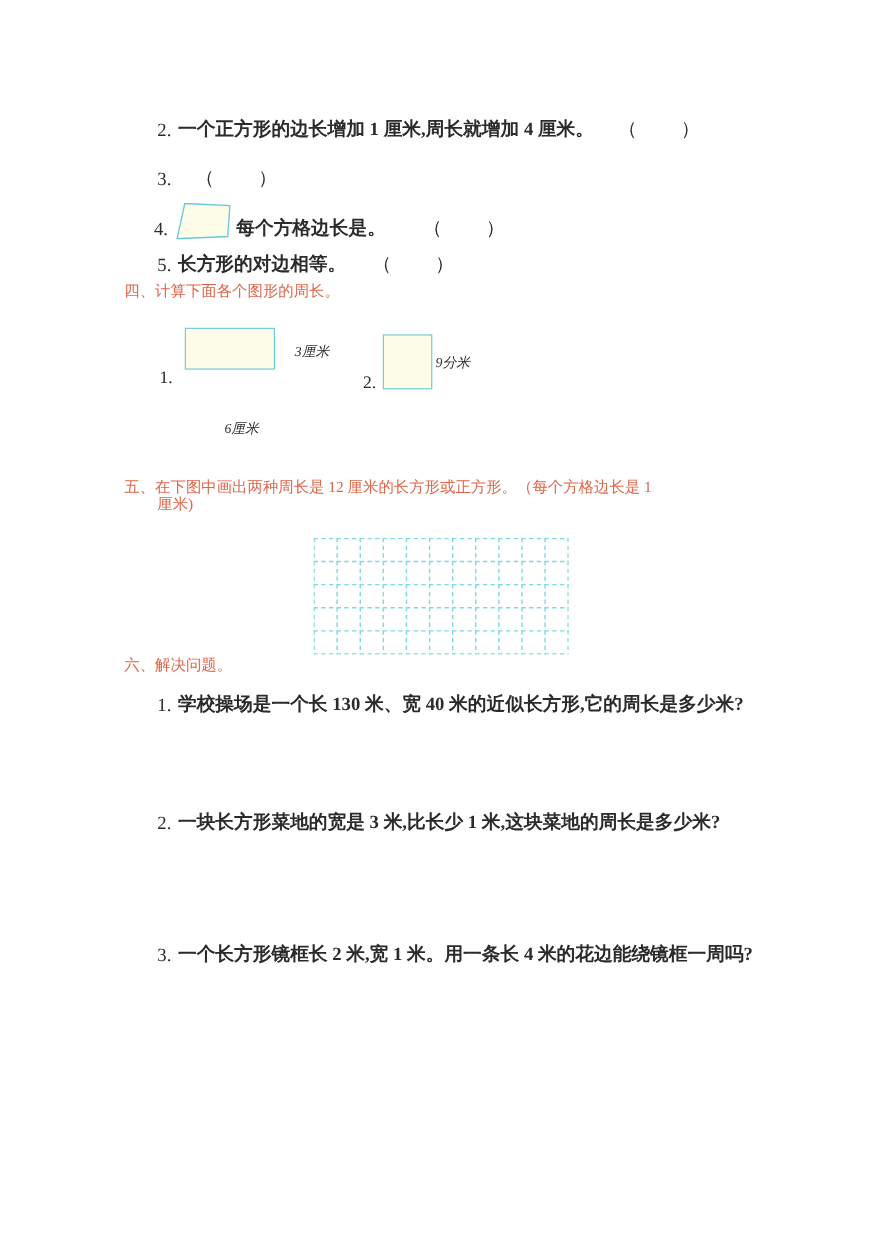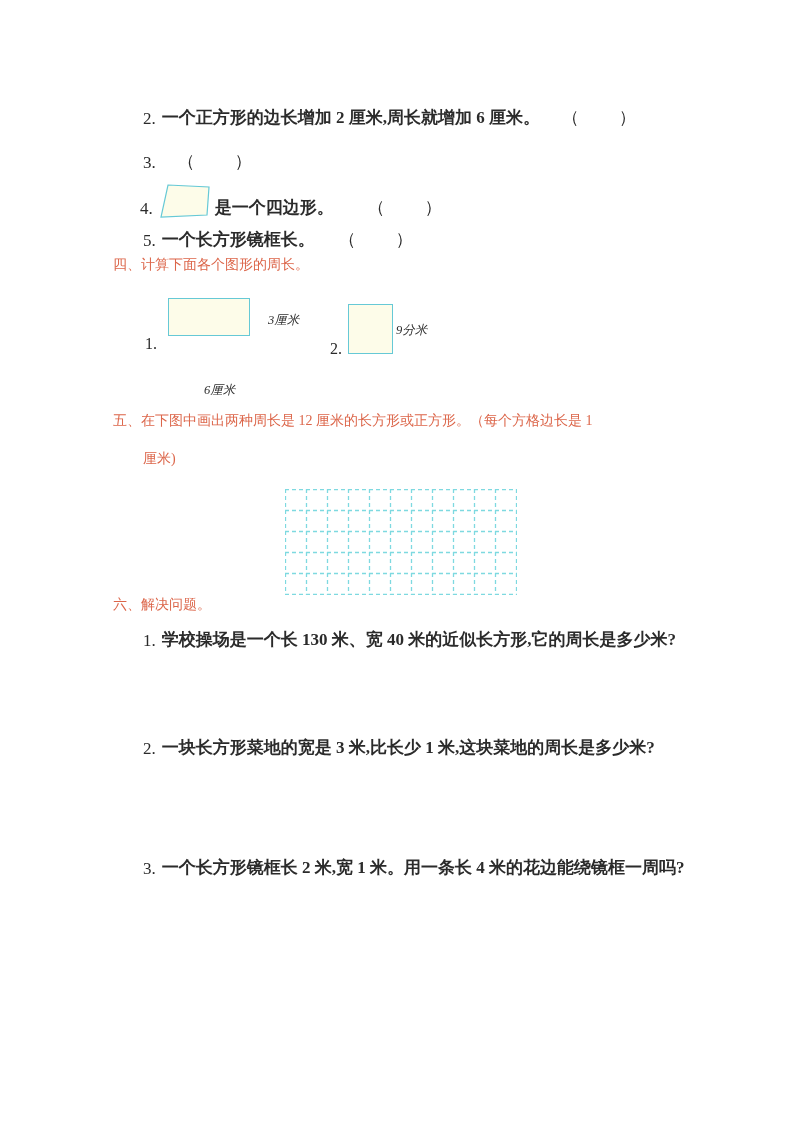--- a/index.html
+++ b/index.html
@@ -64,58 +64,58 @@
   }
   .grid-box { position: absolute; }
 </style>
 </head>
 <body>
 
 <div class="page">
 
   <div class="row" style="left:143px; top:106px;">
     <span class="num">2.</span>
-    <span class="body-text">一个正方形的边长增加 2 厘米,周长就增加 6 厘米。</span>
+    <span class="body-text">一个正方形的边长增加 1 厘米,周长就增加 4 厘米。</span>
     <span class="paren" style="margin-left:22px;">（　　）</span>
   </div>
 
   <div class="row" style="left:143px; top:150px;">
     <span class="num">3.</span>
     <span class="paren" style="margin-left:16px;">（　　）</span>
   </div>
 
   <div class="row" style="left:140px; top:180px;">
     <span class="num">4.</span>
     <span class="quad-wrap">
       <svg id="quad-svg" width="52" height="34" viewBox="0 0 52 34">
         <polygon id="quad-poly" points="9,1 50,3 48,31 2,33" stroke-width="1.2" fill="#fdfce9" stroke="#66c9d6"></polygon>
       </svg>
     </span>
-    <span class="body-text">是一个四边形。</span>
+    <span class="body-text">每个方格边长是。</span>
     <span class="paren" style="margin-left:34px;">（　　）</span>
   </div>
 
   <div class="row" style="left:143px; top:228px;">
     <span class="num">5.</span>
-    <span class="body-text">一个长方形镜框长。</span>
+    <span class="body-text">长方形的对边相等。</span>
     <span class="paren" style="margin-left:24px;">（　　）</span>
   </div>
 
   <div class="heading" style="left:113px; top:256px;">四、计算下面各个图形的周长。</div>
 
   <div class="figure-shape" style="left: 168px; top: 298px; width: 82px; height: 38px; background: rgb(253, 252, 233); border-color: rgb(102, 201, 214);"></div>
   <div class="dim-label" style="left:268px; top:312px;">3厘米</div>
   <div class="fig-num" style="left:145px; top:335px;">1.</div>
   <div class="dim-label" style="left:204px; top:338px;margin-top:44px;">6厘米</div>
 
   <div class="figure-shape" style="left: 348px; top: 304px; width: 45px; height: 50px; background: rgb(253, 252, 233); border-color: rgb(102, 201, 214);"></div>
   <div class="dim-label" style="left:396px; top:322px;">9分米</div>
   <div class="fig-num" style="left:330px; top:340px;">2.</div>
 
-  <div class="heading" style="left:113px; top:412px;">五、在下图中画出两种周长是 12 厘米的长方形或正方形。（每个方格边长是 1</div>
+  <div class="heading" style="left:113px; top:434px;">五、在下图中画出两种周长是 12 厘米的长方形或正方形。（每个方格边长是 1</div>
   <div class="heading" style="left:143px; top:450px;">厘米)</div>
 
   <div class="grid-box" style="left:285px; top:489px;">
     <svg id="grid-svg" xmlns="http://www.w3.org/2000/svg" width="232" height="106" viewBox="0 0 232 106">
         <line x1="0.5" y1="0" x2="0.5" y2="106" stroke="#7ed9e0" stroke-width="1.3" stroke-dasharray="4 3"></line>
         <line x1="21.5" y1="0" x2="21.5" y2="106" stroke="#7ed9e0" stroke-width="1.3" stroke-dasharray="4 3"></line>
         <line x1="42.5" y1="0" x2="42.5" y2="106" stroke="#7ed9e0" stroke-width="1.3" stroke-dasharray="4 3"></line>
         <line x1="63.5" y1="0" x2="63.5" y2="106" stroke="#7ed9e0" stroke-width="1.3" stroke-dasharray="4 3"></line>
         <line x1="84.5" y1="0" x2="84.5" y2="106" stroke="#7ed9e0" stroke-width="1.3" stroke-dasharray="4 3"></line>
         <line x1="105.5" y1="0" x2="105.5" y2="106" stroke="#7ed9e0" stroke-width="1.3" stroke-dasharray="4 3"></line>

